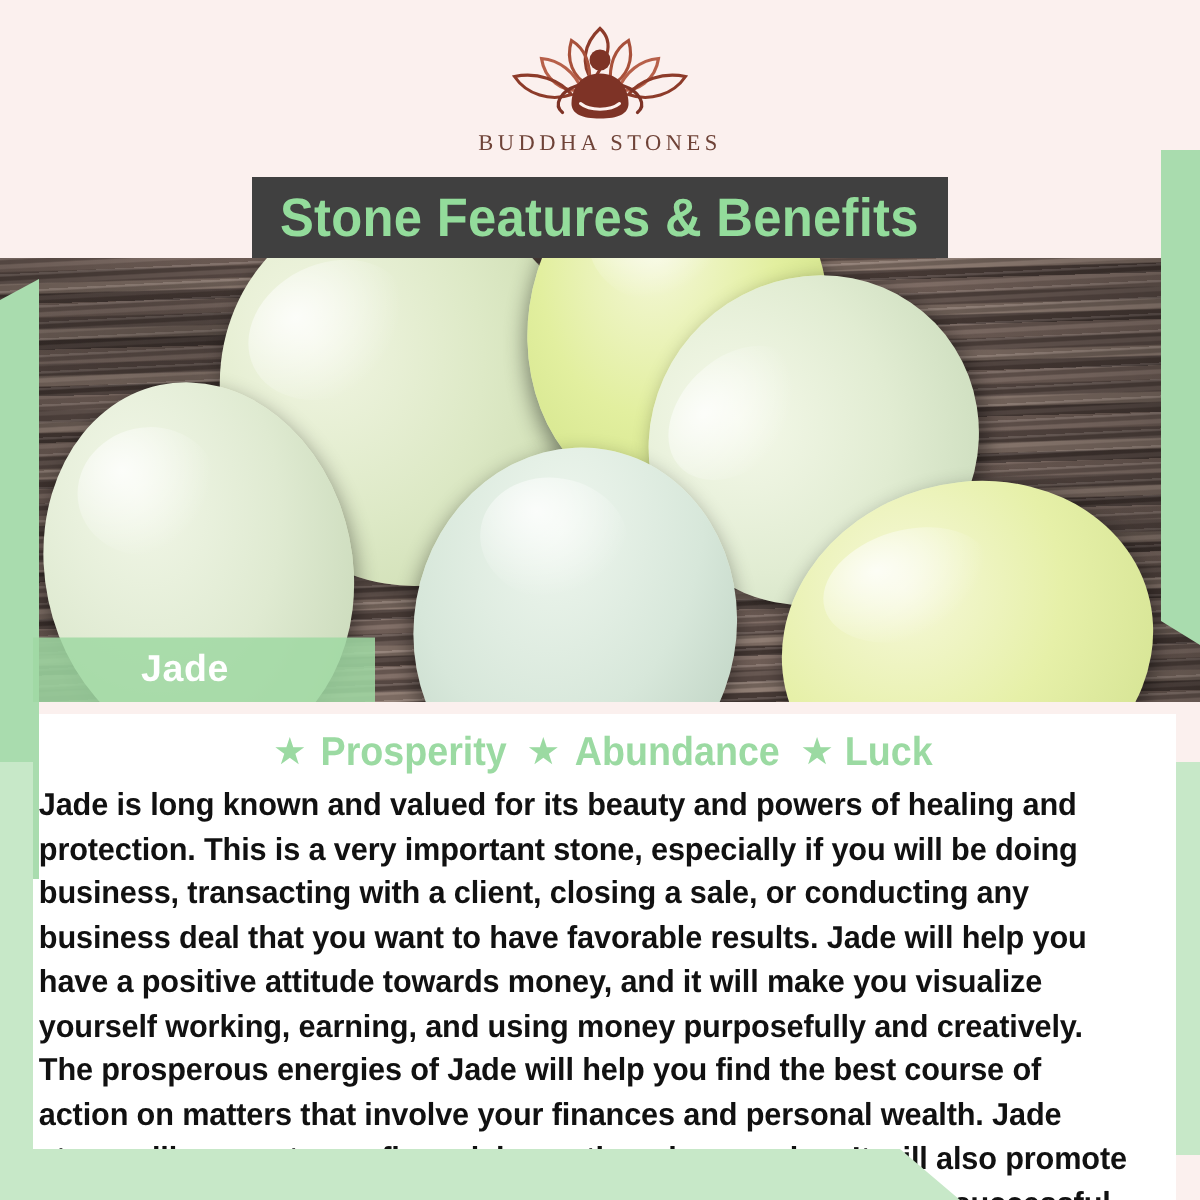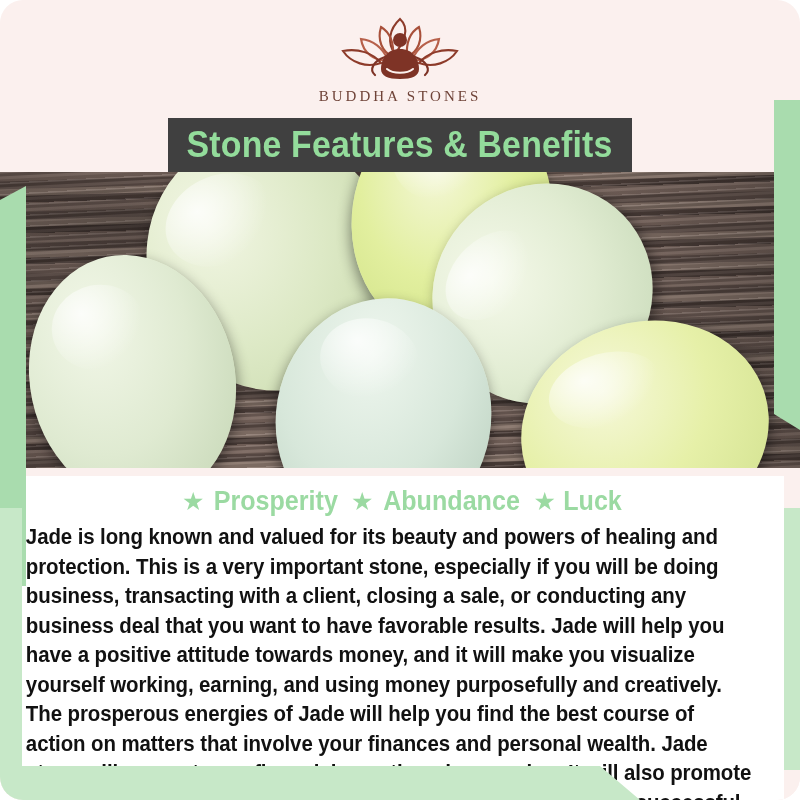--- a/index.html
+++ b/index.html
@@ -10,21 +10,20 @@
   }
   * { box-sizing: border-box; }
 
   .poster {
     position: relative;
     width: 800px;
     height: 800px;
     overflow: hidden;
     background: #fbf0ee;
     font-family: "Liberation Sans", "DejaVu Sans", sans-serif;
-    border-radius: 23px;
   }
 
   
   .deco-left {
     position: absolute;
     left: 0;
     top: 186px;
     width: 26px;
     height: 400px;
     background: #a9dcae;
@@ -309,20 +308,23 @@
   <div class="photo">
     <div class="wood"></div>
     <div class="stone s1"></div>
     <div class="stone s2"></div>
     <div class="stone s3"></div>
     <div class="stone s4"></div>
     <div class="stone s5"></div>
     <div class="stone s6"></div>
   </div>
 
+  <div class="jade-band">
+    <span class="jade-text">Jade</span>
+  </div>
 
   <div class="content">
     <div class="content-inner">
 
       <div class="benefits">
         <span class="benefit">
           <span class="benefit-star">★</span>
           <span class="benefit-label">Prosperity</span>
         </span>
         <span class="benefit">

